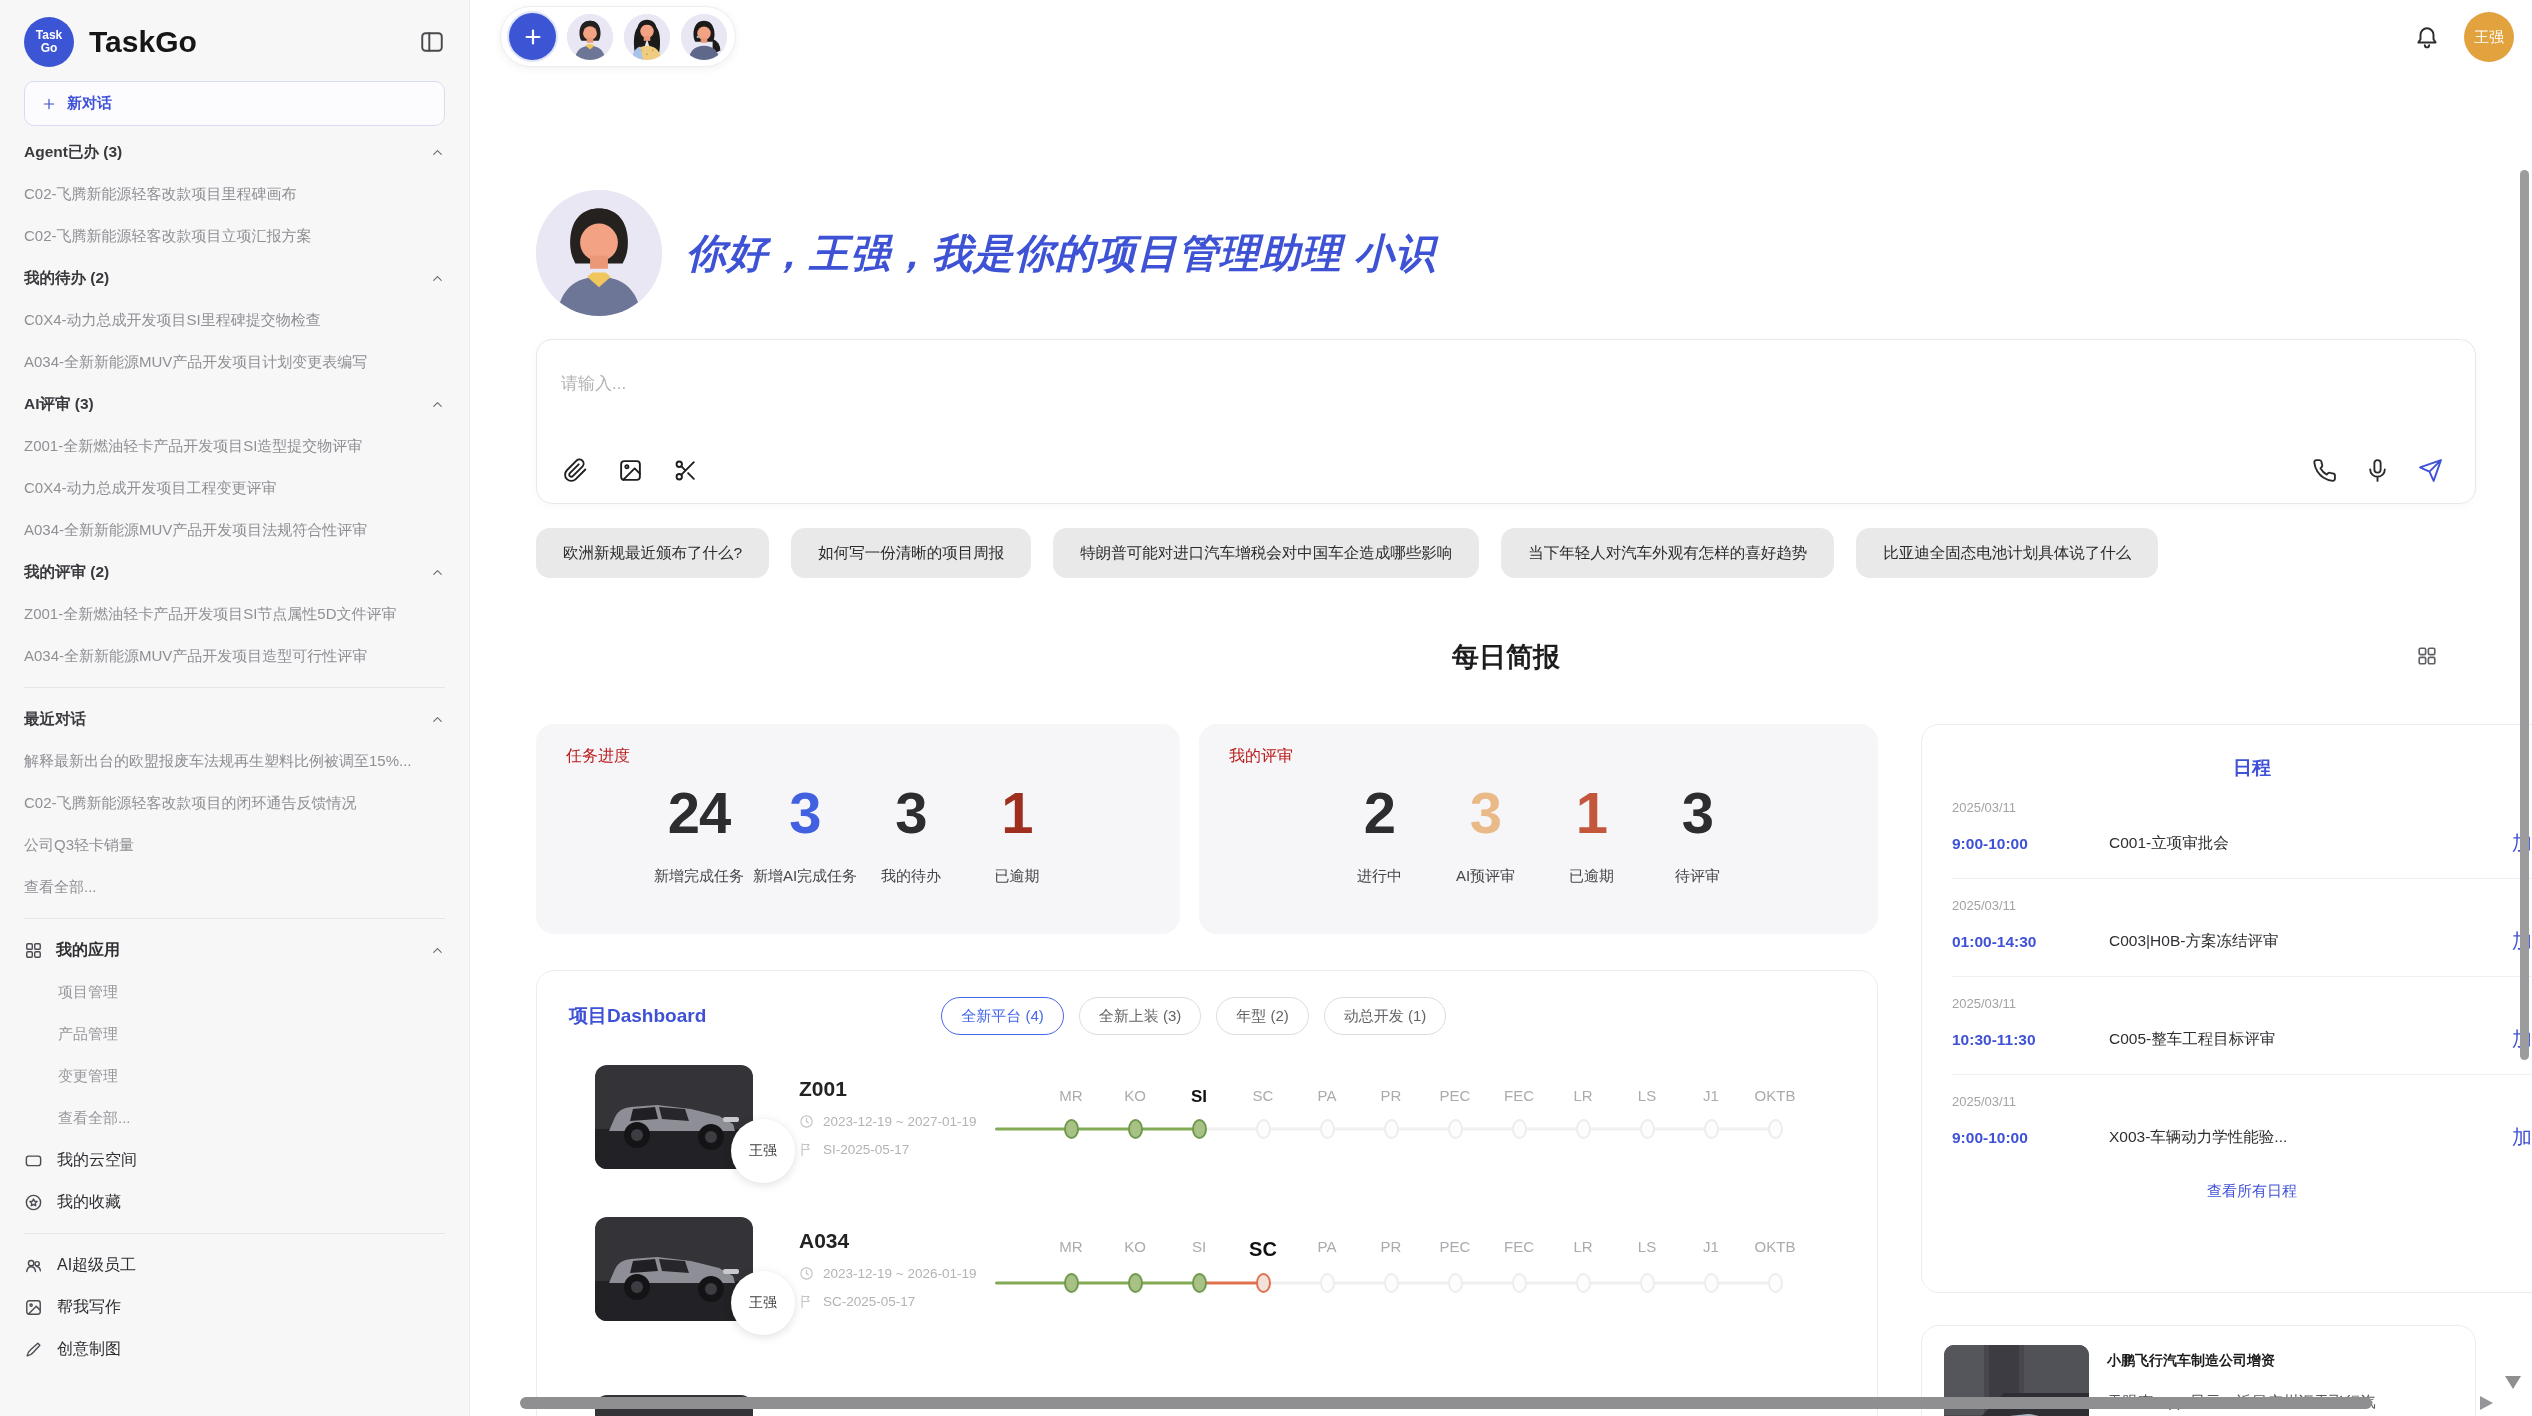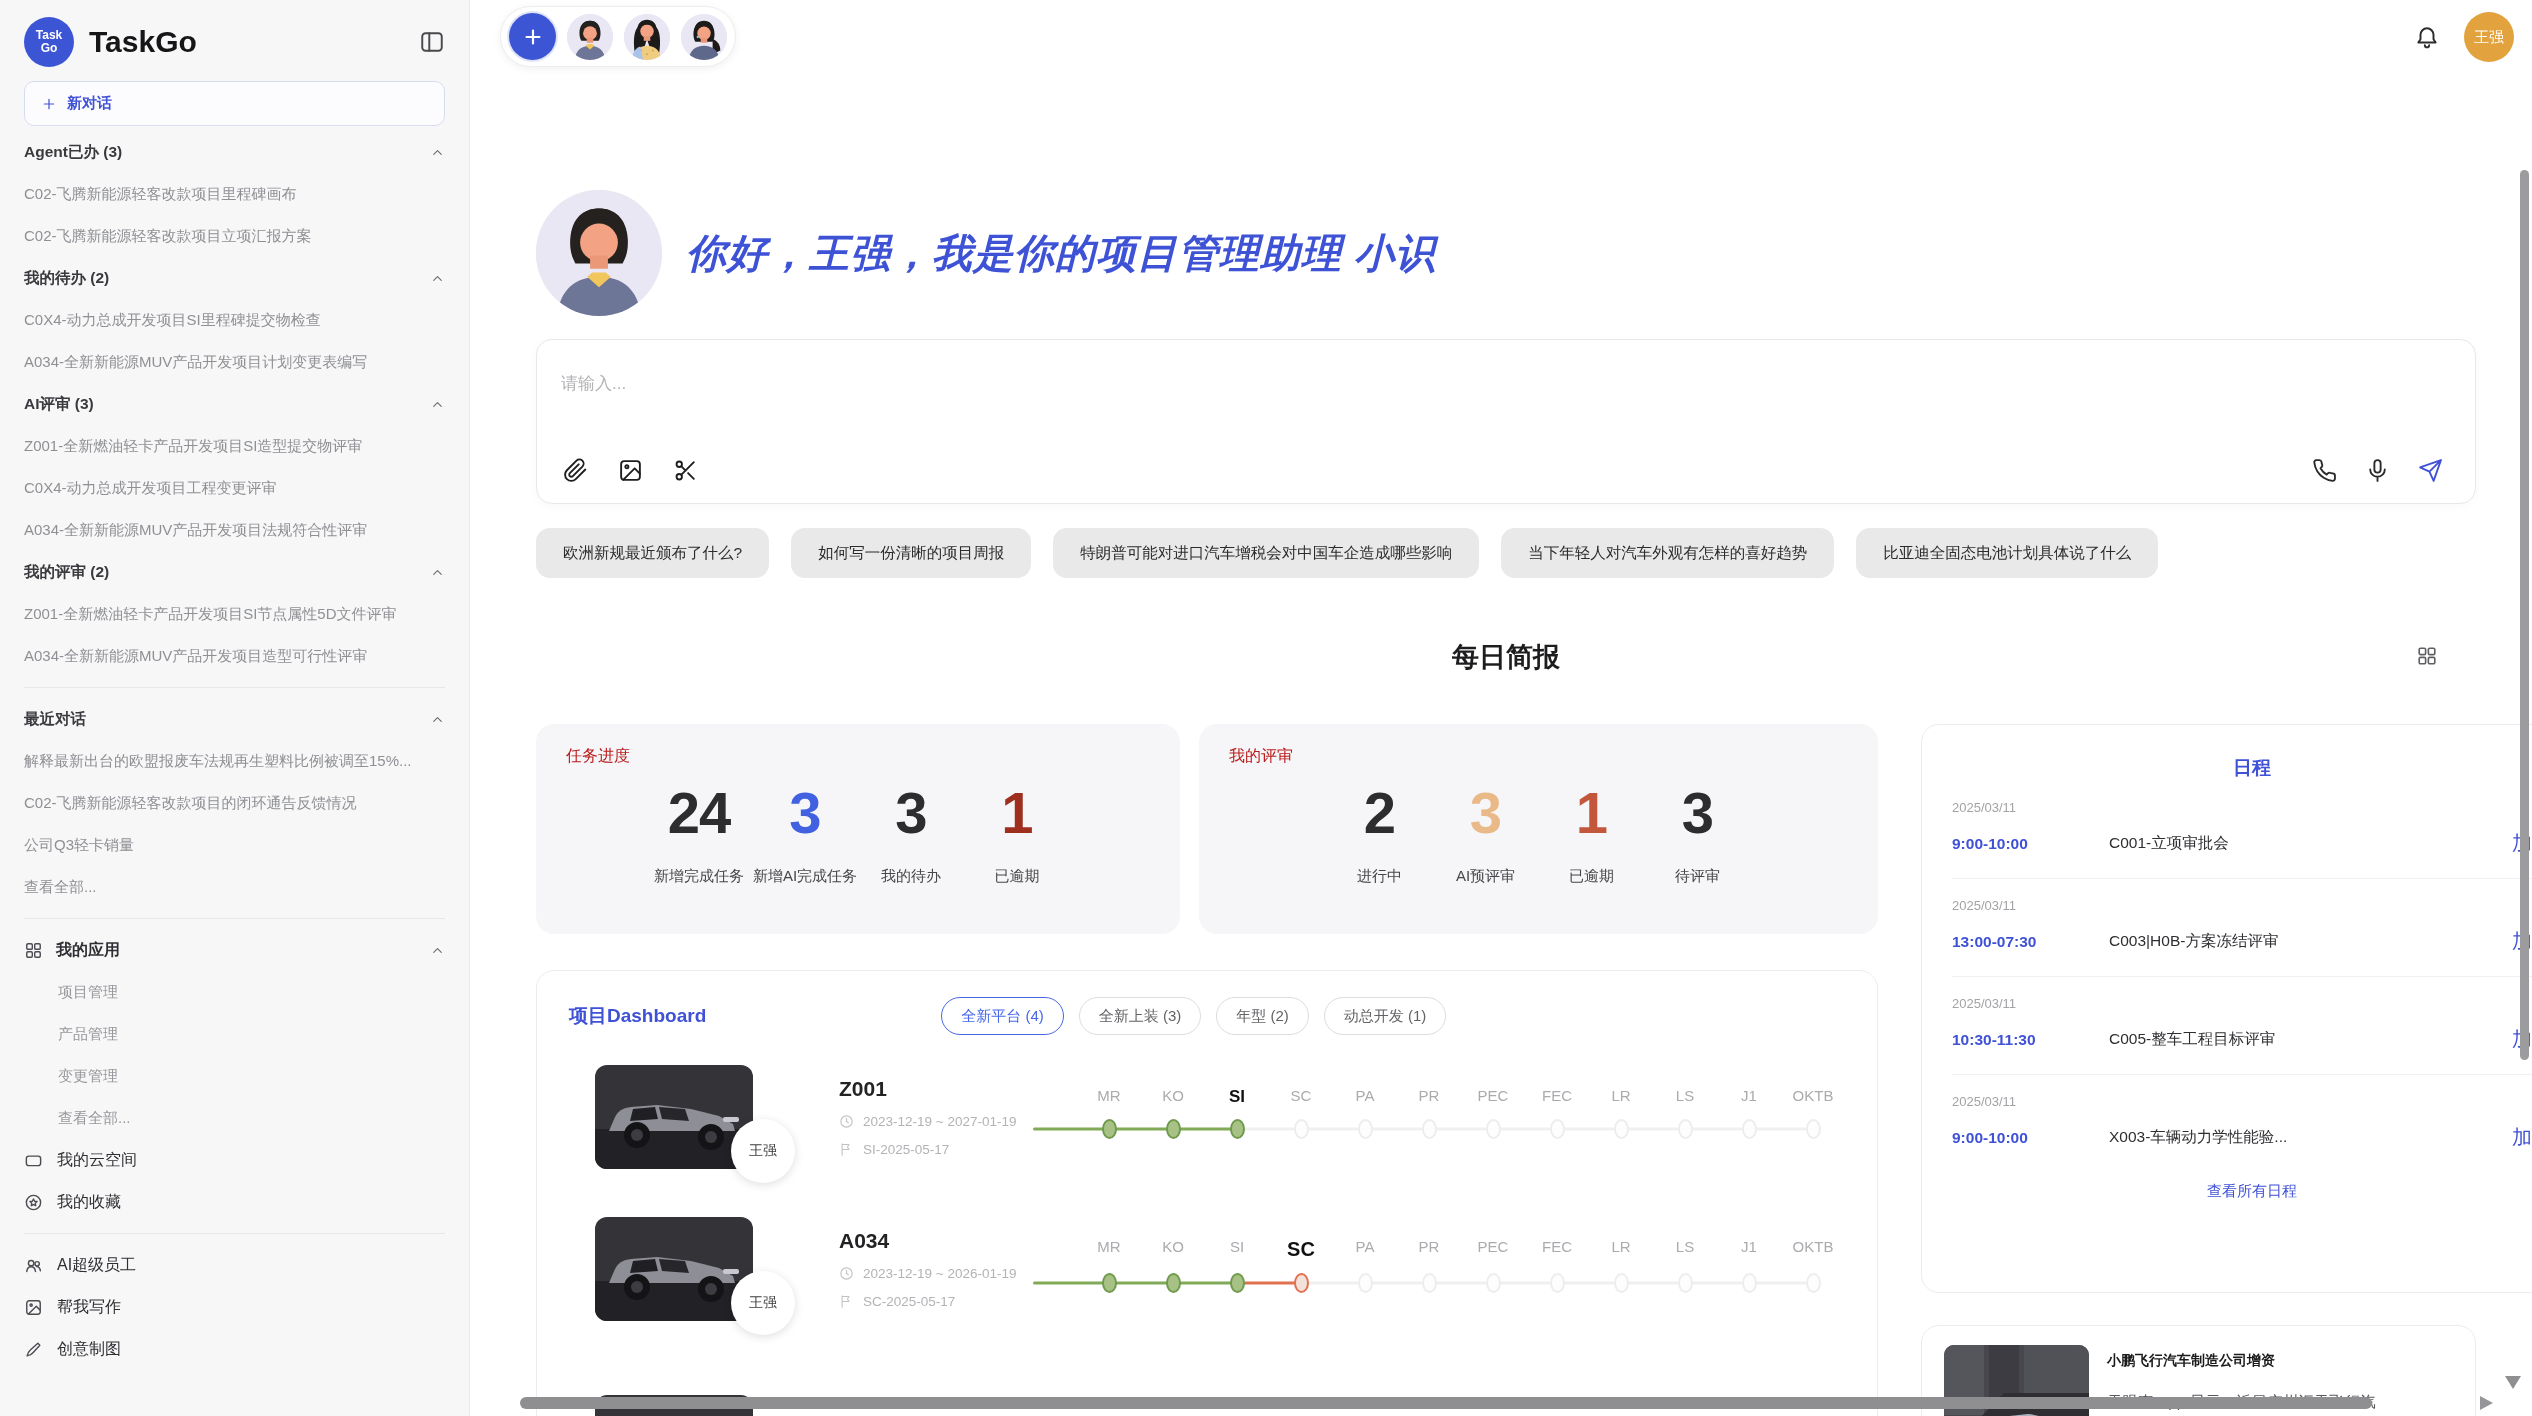--- a/index.html
+++ b/index.html
@@ -82,21 +82,21 @@
 .dash-filters{display:flex;gap:15px;margin-left:235px}
 .filter{height:38px;border-radius:19px;border:1px solid #dddddf;color:#636367;font-size:15px;
   display:flex;align-items:center;padding:0 19px;background:#fff;cursor:pointer}
 .filter.active{border:1.5px solid #4668e8;color:#4668e8}
 .proj{display:flex;align-items:center;height:152px}
 .proj-img{position:relative;width:158px;height:104px;margin-left:26px;flex:0 0 auto}
 .proj-img .car{width:158px;height:104px;border-radius:12px;overflow:hidden}
 .owner-badge{position:absolute;right:-42px;bottom:-14px;width:64px;height:64px;border-radius:50%;background:#fff;
   box-shadow:0 2px 10px rgba(0,0,0,.13);display:flex;align-items:center;justify-content:center;
   font-size:14px;color:#3a3a3e;z-index:2}
-.proj-info{margin-left:86px;width:232px}
+.proj-info{margin-left:46px;width:232px}
 .proj-name{font-size:21px;font-weight:700;color:#232325}
 .proj-meta{display:flex;align-items:center;gap:9px;margin-top:13px;color:#b3b3b7;font-size:13.5px}
 .proj-meta svg{width:15px;height:15px;color:#c3c3c7}
 .track{margin-left:8px;width:772px}
 .ms-labels{display:flex}
 .ms{width:64px;text-align:center;font-size:15px;color:#ababaf}
 .ms.cur{color:#111;font-weight:700;font-size:17px}
 .ms.cur.big{font-size:20px}
 .ms-dots{position:relative;height:36px;margin-top:4px;display:flex}
 .seg{position:absolute;top:50%;height:3px;transform:translateY(-50%);border-radius:2px;z-index:0}
@@ -654,21 +654,21 @@
       <div class="sched-date">2025/03/11</div>
       <div class="sched-row">
         <span class="sched-time">9:00-10:00</span>
         <span class="sched-name">C001-立项审批会</span>
         <span class="sched-join">加入</span>
       </div>
     </div>
     <div class="sched-item">
       <div class="sched-date">2025/03/11</div>
       <div class="sched-row">
-        <span class="sched-time">13:00-07:30</span>
+        <span class="sched-time">01:00-14:30</span>
         <span class="sched-name">C003|H0B-方案冻结评审</span>
         <span class="sched-join">加入</span>
       </div>
     </div>
     <div class="sched-item">
       <div class="sched-date">2025/03/11</div>
       <div class="sched-row">
         <span class="sched-time">10:30-11:30</span>
         <span class="sched-name">C005-整车工程目标评审</span>
         <span class="sched-join">加入</span>

